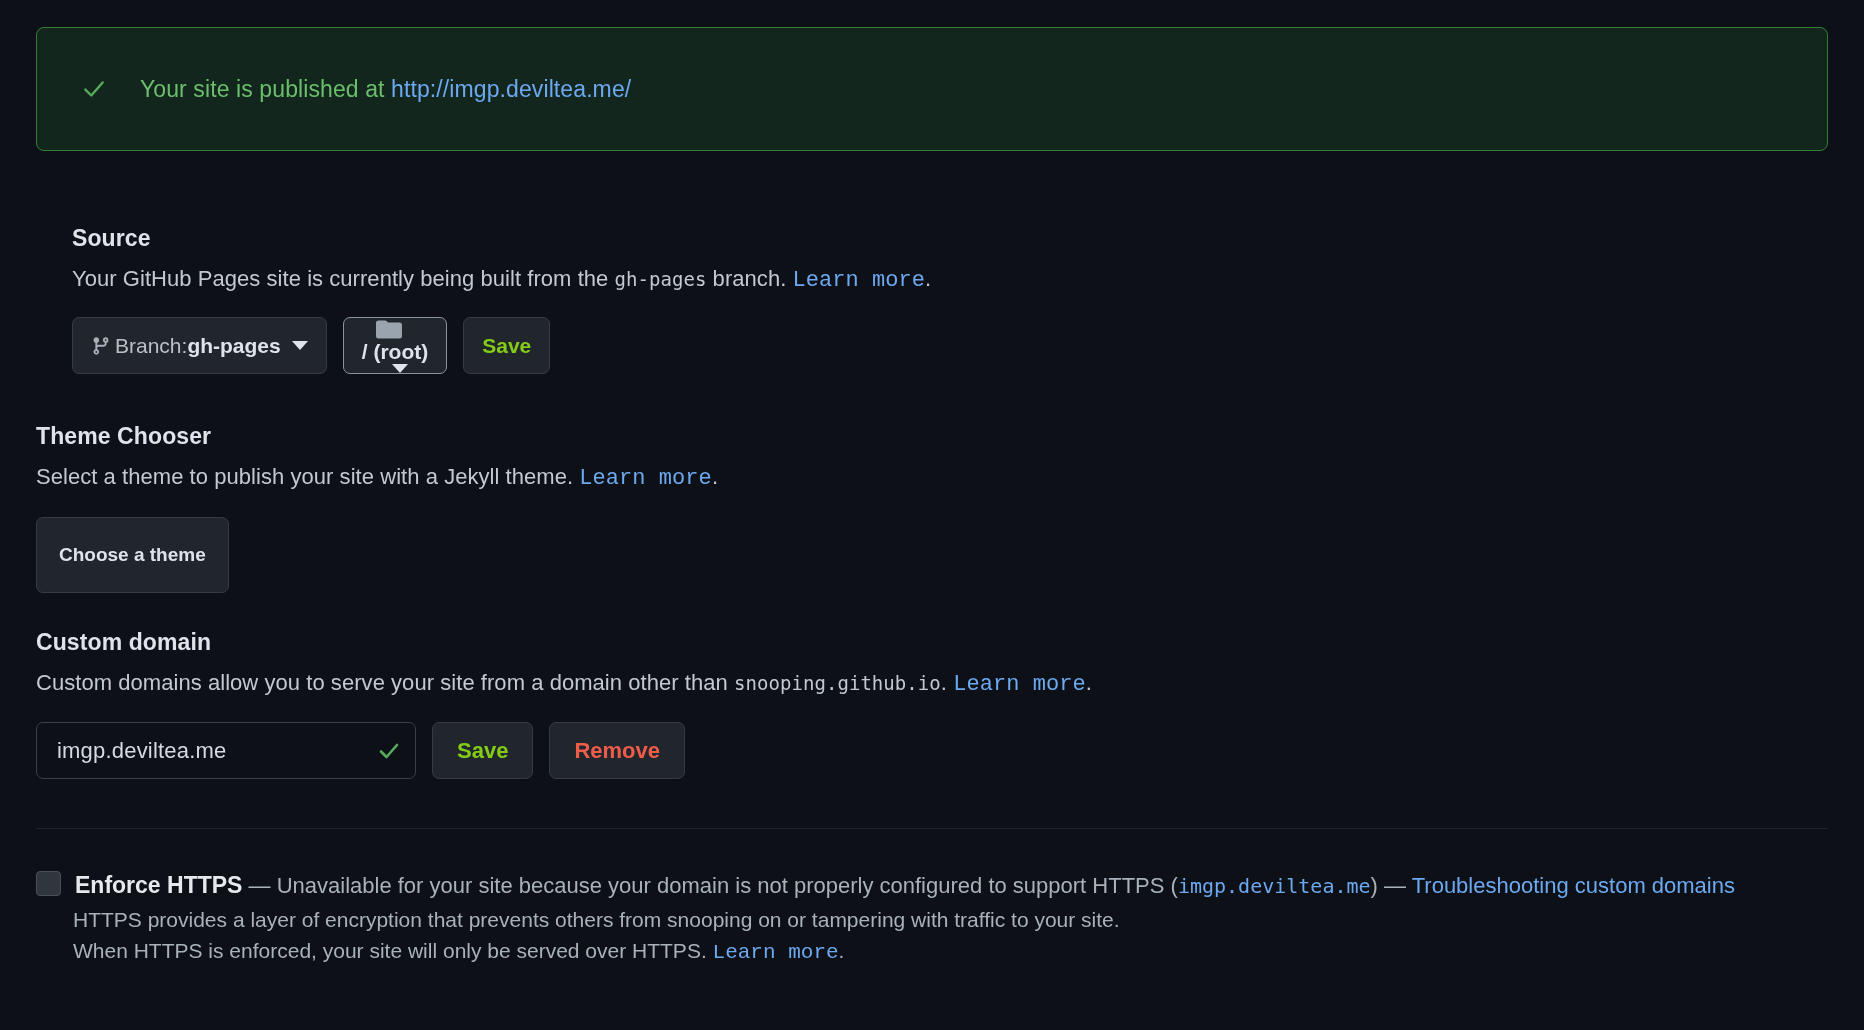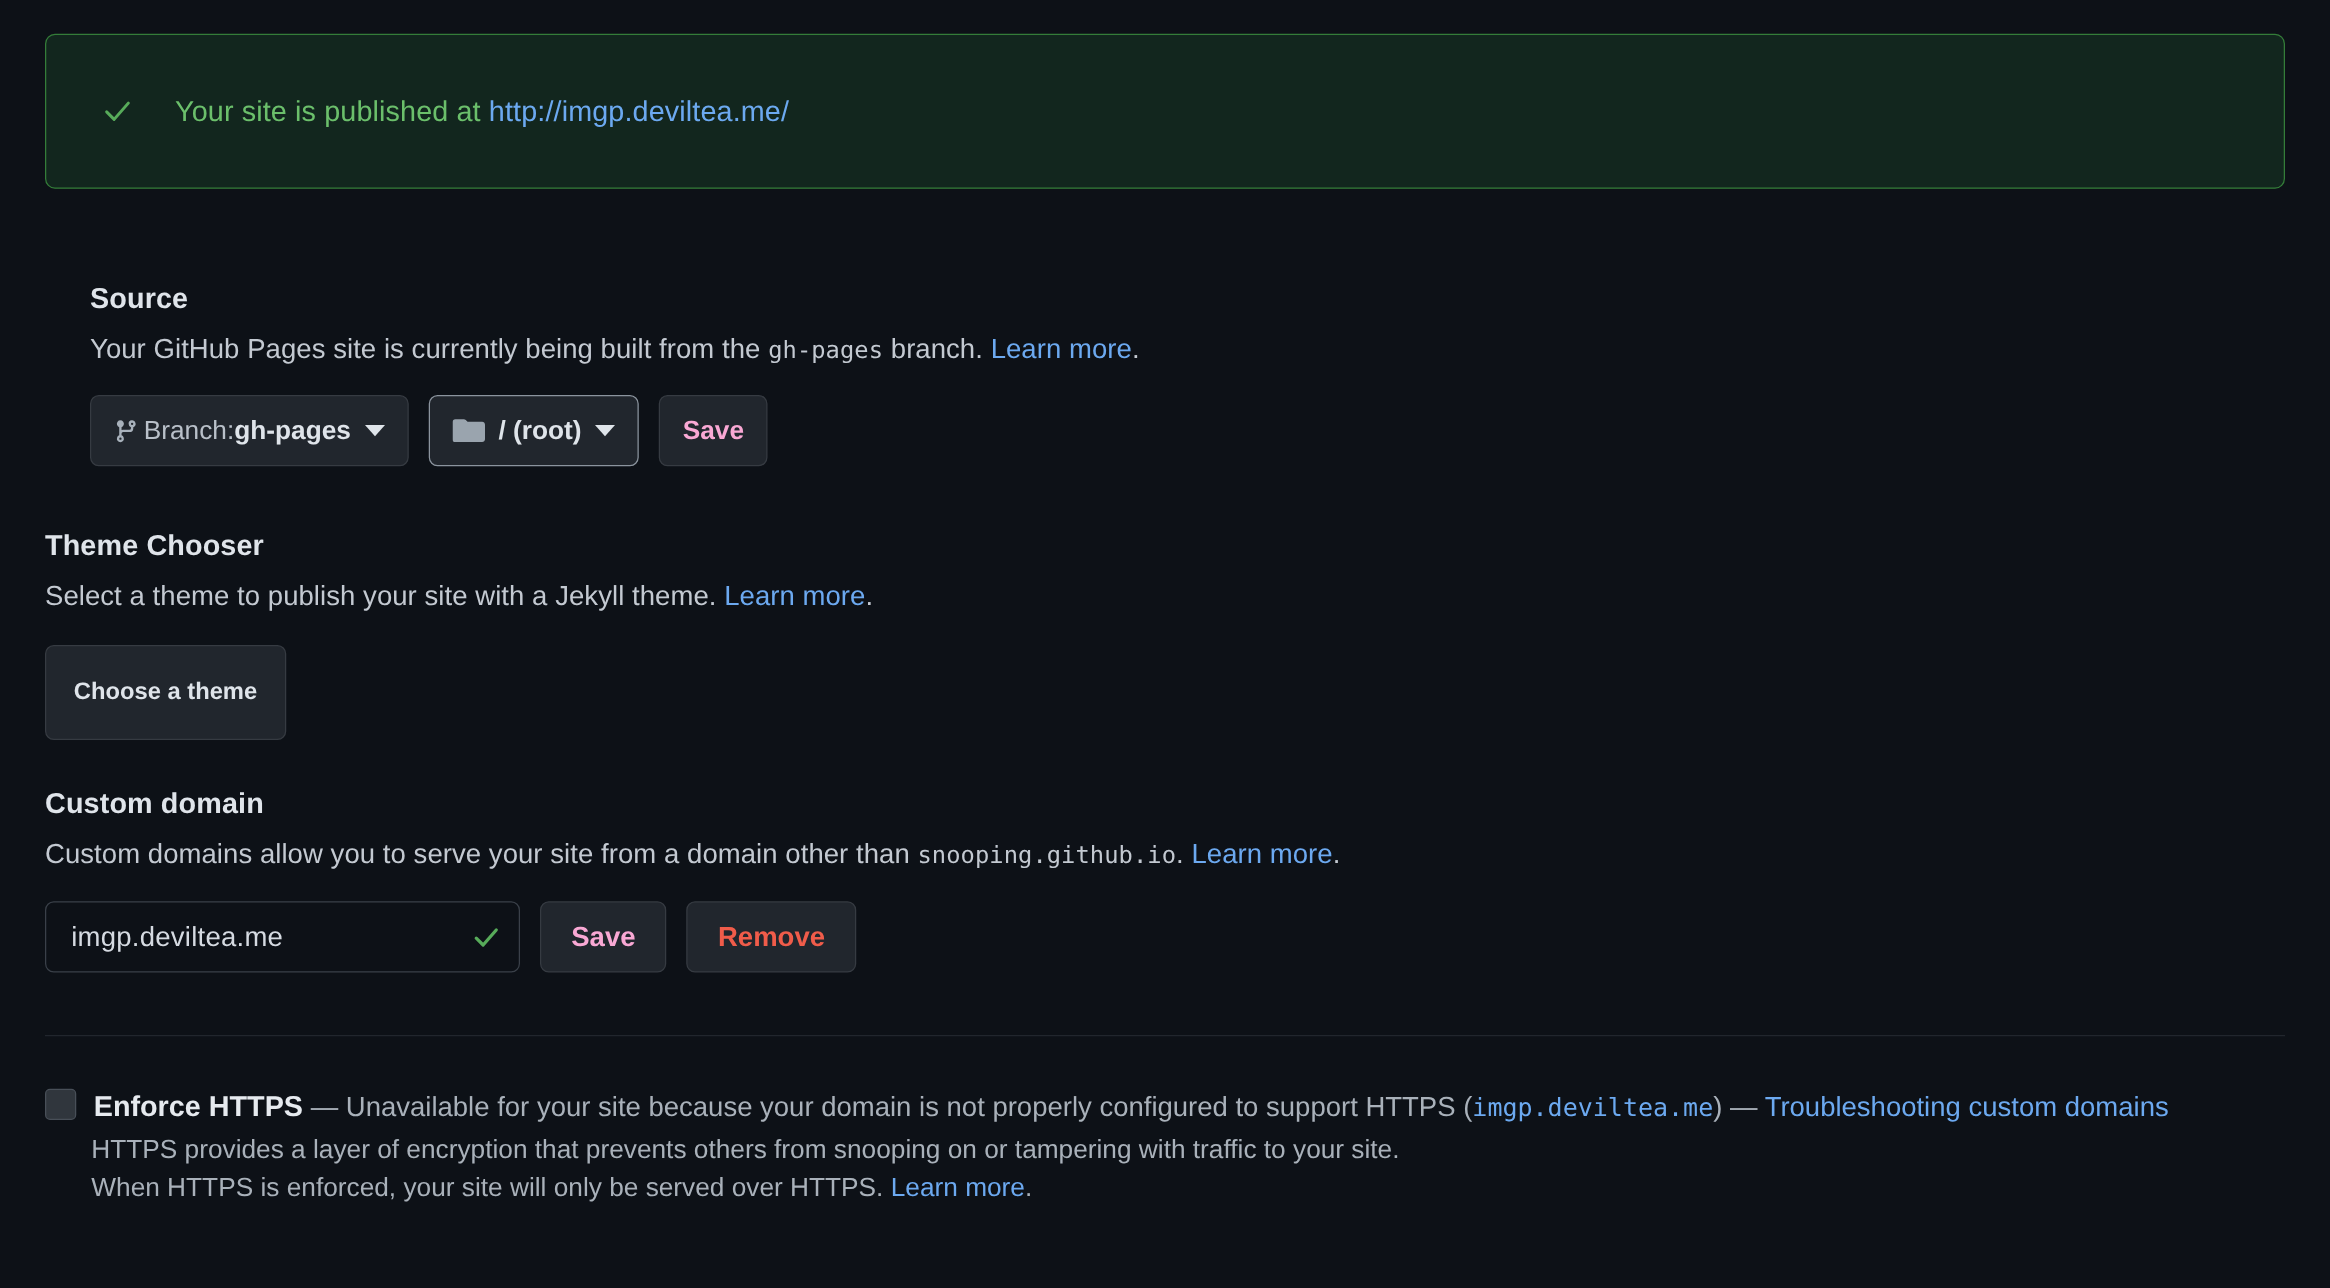--- a/index.html
+++ b/index.html
@@ -67,20 +67,21 @@
   .section-desc {
     font-size: 22px;
     color: #c3c9d1;
     margin: 0;
     padding: 0;
     letter-spacing: .05px;
   }
   .section-desc a, .note a {
     color: #6ca9f0;
     text-decoration: none;
+    font-family: Liberation Mono, monospace;
   }
   code, .mono {
     font-family: "DejaVu Sans Mono", "Liberation Mono", monospace;
     font-size: 19px;
   }
 
   
   .btn {
     box-sizing: border-box;
     display: inline-flex;
@@ -92,25 +93,26 @@
     color: #dfe4ea;
     font-family: "Liberation Sans", sans-serif;
     font-size: 21px;
     font-weight: bold;
     height: 57px;
     padding: 0 18px;
     cursor: pointer;
     white-space: nowrap;
   }
   .btn.disabled {
-    color: #f9a8d4;
+    color: #84cc16;
     cursor: default;
   }
   .btn.focused {
     border-color: #8b949e;
+    flex-direction: column;
   }
   .btn.danger { color: #f05c4a; text-align: right; }
   .caret {
     display: inline-block;
     width: 0; height: 0;
     border-left: 8px solid transparent;
     border-right: 8px solid transparent;
     border-top: 9px solid currentColor;
     margin-left: 11px;
     vertical-align: middle;

